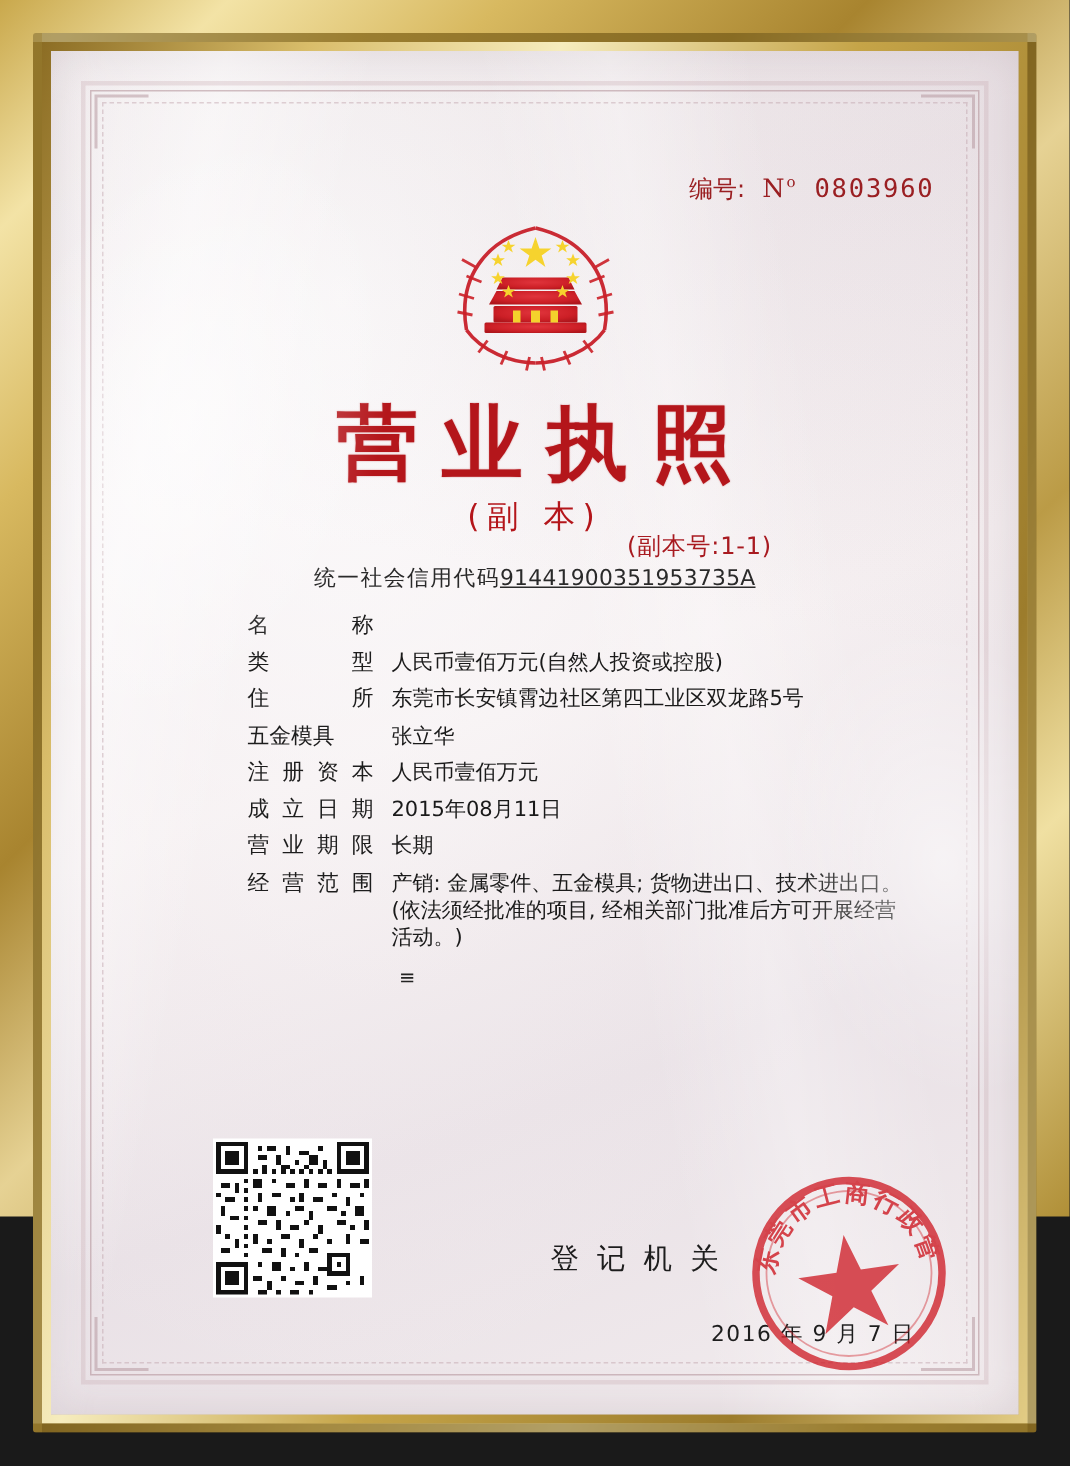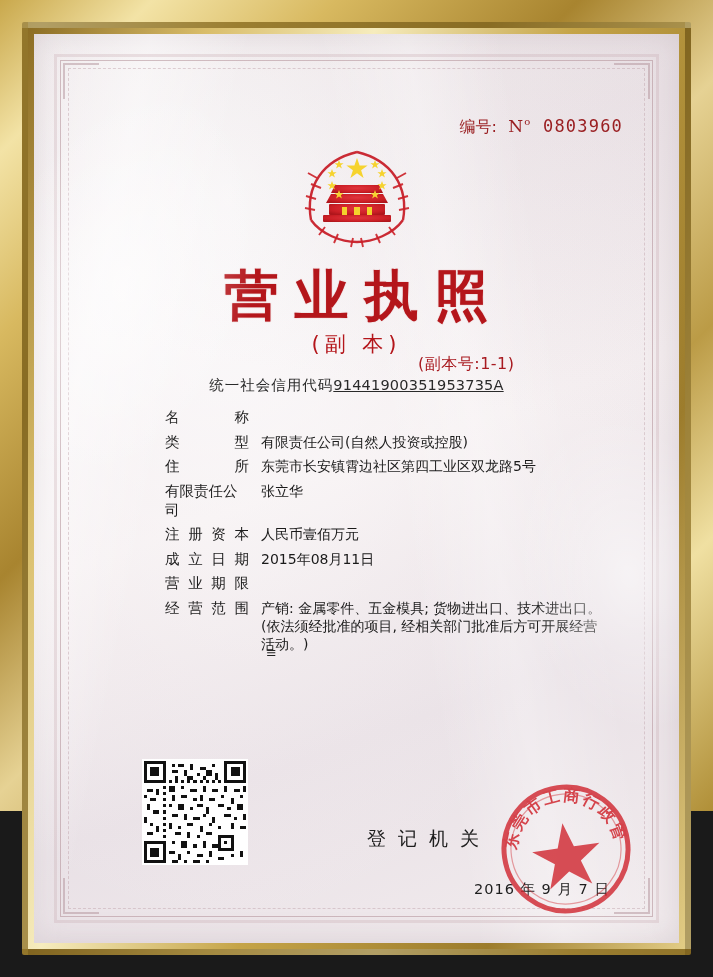--- a/index.html
+++ b/index.html
@@ -347,34 +347,34 @@
             <span>名</span>
             <span>称</span>
           </div>
       </div>
 
       <div class="field-row">
         <div class="field-label">
             <span>类</span>
             <span>型</span>
           </div>
-        <div class="field-value">有限责任公司(自然人投资或控股)</div>
+        <div class="field-value">人民币壹佰万元(自然人投资或控股)</div>
       </div>
 
       <div class="field-row">
         <div class="field-label">
             <span>住</span>
             <span>所</span>
           </div>
         <div class="field-value">东莞市长安镇霄边社区第四工业区双龙路5号</div>
       </div>
 
       <div class="field-row">
         <div class="field-label">
-            <span>有限责任公司</span>
+            <span>五金模具</span>
           </div>
         <div class="field-value">张立华</div>
       </div>
 
       <div class="field-row">
         <div class="field-label">
             <span>注</span>
             <span>册</span>
             <span>资</span>
             <span>本</span>
@@ -392,20 +392,21 @@
         <div class="field-value">2015年08月11日</div>
       </div>
 
       <div class="field-row">
         <div class="field-label">
             <span>营</span>
             <span>业</span>
             <span>期</span>
             <span>限</span>
           </div>
+        <div class="field-value">长期</div>
       </div>
 
       <div class="field-row">
         <div class="field-label">
             <span>经</span>
             <span>营</span>
             <span>范</span>
             <span>围</span>
           </div>
         <div class="field-value wrap">产销: 金属零件、五金模具; 货物进出口、技术进出口。(依法须经批准的项目, 经相关部门批准后方可开展经营活动。)</div>

